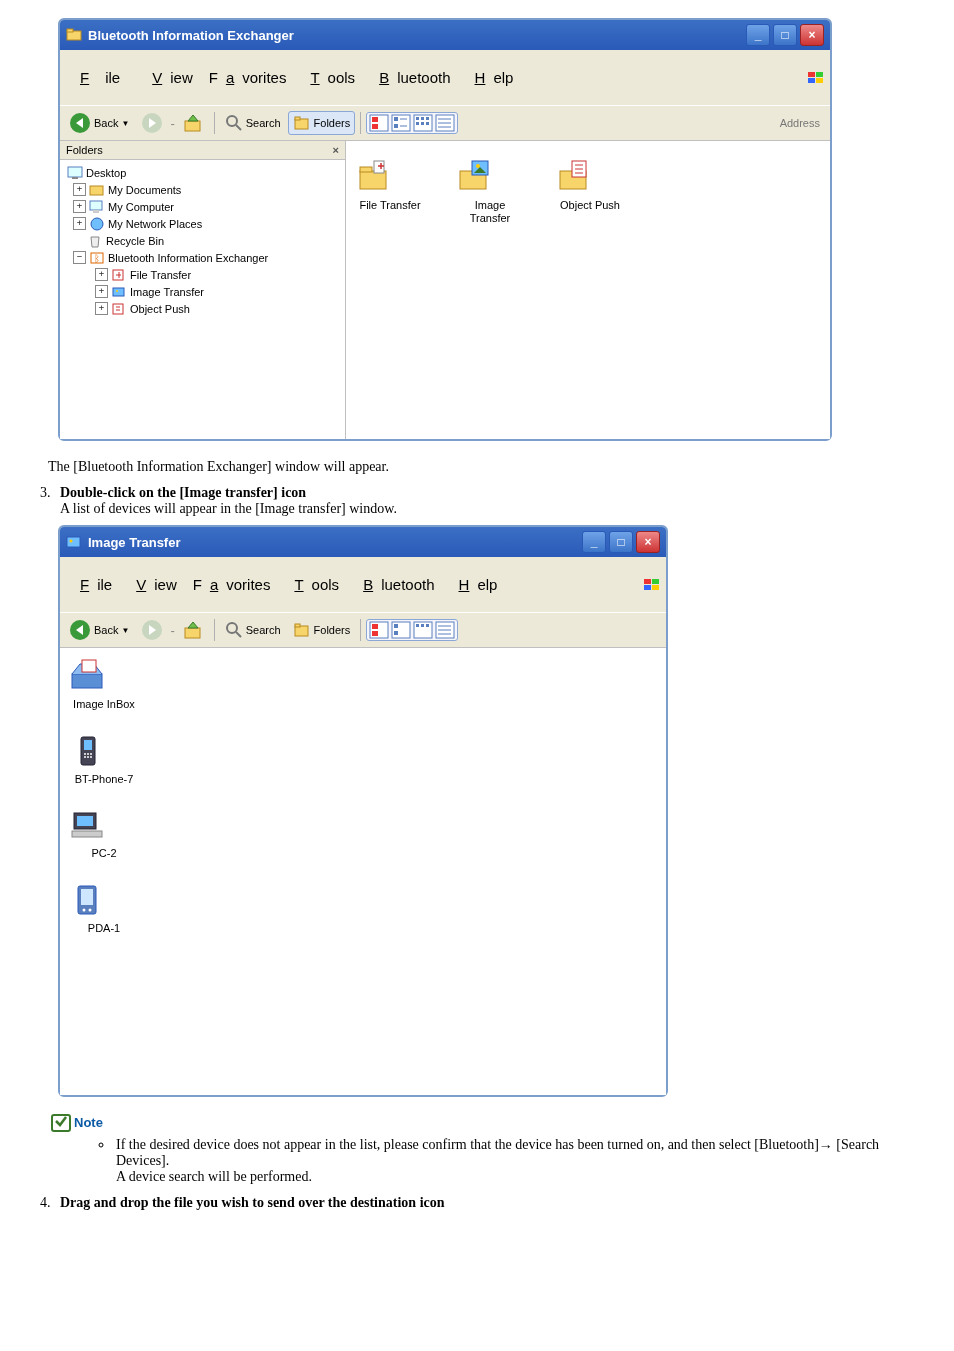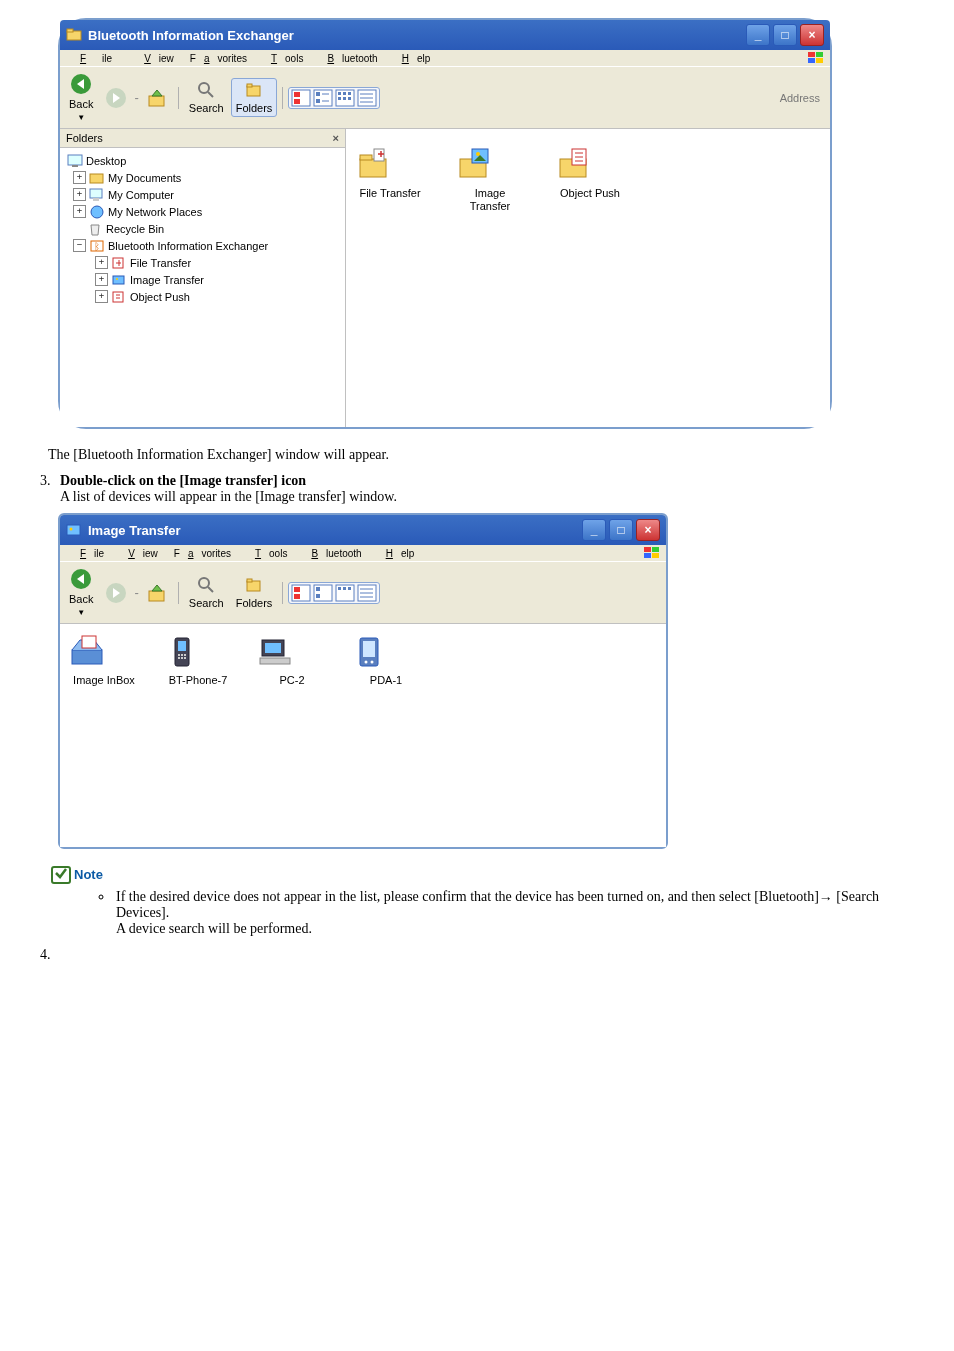--- a/index.html
+++ b/index.html
@@ -3,26 +3,26 @@
 <meta charset="utf-8">
 <style>
   body { font-family: "Times New Roman", serif; font-size: 14px; margin: 0; padding: 18px 22px; width: 954px; box-sizing: border-box; color:#000; }
   .win { border: 2px solid #7b9ecd; border-radius: 6px; background: #ece9d8; position: relative; }
   .titlebar { background: linear-gradient(#3b6fc4,#2a5ab8); color:#fff; font-family: Tahoma, sans-serif; font-size: 13px; font-weight: bold; padding: 4px 6px; display:flex; align-items:center; border-radius: 4px 4px 0 0; }
   .titlebar .ticon { width:16px; height:16px; margin-right:6px; }
   .titlebar .spacer { flex:1; }
   .tbtn { width:22px; height:20px; border-radius:3px; margin-left:3px; display:flex; align-items:center; justify-content:center; font-family: Tahoma, sans-serif; font-size:12px; font-weight:bold; }
   .tbtn.min, .tbtn.max { background: linear-gradient(#6fa3e8,#3c74c8); border:1px solid #2a5ab8; color:#fff; }
   .tbtn.close { background: linear-gradient(#e88,#c33); border:1px solid #922; color:#fff; }
-  .menubar { background:#ece9d8; font-family: Tahoma, sans-serif; font-size:10px; padding:0 4px; display:flex; align-items:center; }
+  .menubar { background:#ece9d8; font-family: Tahoma, sans-serif; font-size:15px; padding:17px 4px; display:flex; align-items:center; }
   .menubar span { padding: 2px 8px; }
   .menubar .u { text-decoration: underline; }
   .menubar .flag { margin-left:auto; width:20px; height:16px; }
   .toolbar { background:#ece9d8; border-top:1px solid #fff; border-bottom:1px solid #c0c0c0; padding:3px 4px; display:flex; align-items:center; font-family: Tahoma, sans-serif; font-size:11px; gap:2px;}
-  .tb-btn { display:flex; align-items:center; gap:3px; padding:2px 4px; border:1px solid transparent; border-radius:3px;flex-direction:column; }
+  .tb-btn { display:flex; align-items:center; gap:3px; padding:2px 4px; border:1px solid transparent; border-radius:3px; }
   .tb-sep { width:1px; height:22px; background:#b0b0b0; margin:0 3px; }
   .addr { margin-left:auto; color:#777; padding:0 6px; }
   .body-split { display:flex; background:#fff; }
   .folders-pane { width:285px; border-right:1px solid #c0c0c0; font-family: Tahoma, sans-serif; font-size:11px; }
   .folders-head { background:#ece9d8; padding:3px 6px; display:flex; align-items:center; border-bottom:1px solid #c0c0c0;}
   .folders-head .x { margin-left:auto; font-weight:bold; color:#555;}
   .tree { padding:4px 2px 12px 2px; }
   .tree-row { display:flex; align-items:center; gap:3px; height:17px; white-space:nowrap;}
   .expander { width:11px; height:11px; border:1px solid #888; font-size:9px; line-height:9px; text-align:center; color:#333; background:#fff; font-family: monospace; flex-shrink:0;}
   .ind { display:inline-block; flex-shrink:0; }
@@ -37,21 +37,21 @@
   .sub-bullet { list-style: circle; margin: 2px 0 10px 52px; }
   .sub-bullet li { padding-left: 2px; }
   svg { display:block; }
   .views-group { display:flex; gap:2px; border:1px solid #8aa7d6; padding:1px 2px; border-radius:3px; background:#f4f6fb;}
   .vbtn { width:20px; height:18px; }
 </style>
 </head>
 <body>
 
 <div style="margin-left:36px;">
-<div class="win" style="width:770px;border-radius:28px;">
+<div class="win" style="width:770px;">
   <div class="titlebar">
     <svg class="ticon" viewBox="0 0 16 16">
           <rect x="1" y="4" width="14" height="9" fill="#f7d56a" stroke="#b88a20"></rect>
           <rect x="1" y="2" width="6" height="3" fill="#f7d56a" stroke="#b88a20"></rect>
         </svg>
     <span>Bluetooth Information Exchanger</span>
     <span class="spacer"></span>
     <span class="tbtn min">_</span>
     <span class="tbtn max">□</span>
     <span class="tbtn close">×</span>
@@ -350,21 +350,21 @@
             <rect x="13" y="3" width="3" height="3" fill="#5a7fbf"></rect>
           </svg>
       <svg class="vbtn" viewBox="0 0 20 18">
             <rect x="1" y="1" width="18" height="16" fill="#fff" stroke="#5a7fbf"></rect>
             <line x1="3" y1="5" x2="16" y2="5" stroke="#5a7fbf"></line>
             <line x1="3" y1="9" x2="16" y2="9" stroke="#5a7fbf"></line>
             <line x1="3" y1="13" x2="16" y2="13" stroke="#5a7fbf"></line>
           </svg>
     </div>
   </div>
-  <div style="background:#fff; padding:10px 8px 10px 8px; display:flex; gap:22px; font-family: Tahoma, sans-serif; font-size:11px;">
+  <div style="background:#fff; padding:10px 8px 10px 8px; display:flex; gap:22px; font-family: Tahoma, sans-serif; font-size:11px;flex-direction:column;">
     <div class="big-icon-item">
       <svg width="40" height="36">
             <rect x="4" y="16" width="30" height="14" fill="#5a8fd6" stroke="#2a5ab8"></rect>
             <path d="M4 16 L12 6 L26 6 L34 16" fill="#8fbcf0" stroke="#2a5ab8"></path>
             <rect x="14" y="2" width="14" height="12" fill="#fff" stroke="#c33"></rect>
           </svg>
       <div class="lbl">Image InBox</div>
     </div>
     <div class="big-icon-item">
       <svg width="40" height="36">
@@ -410,15 +410,15 @@
 </div>
 <ul class="sub-bullet">
   <li>
     <span>If the desired device does not appear in the list, please confirm that the device has been turned on, and then select [Bluetooth]→ [Search Devices].</span><br>
     <span>A device search will be performed.</span>
   </li>
 </ul>
 
 <ol start="4">
   <li>
-    <br>
+    <span class="step-title">Drag and drop the file you wish to send over the destination icon</span><br>
   </li>
 </ol>
 
 </body></html>

